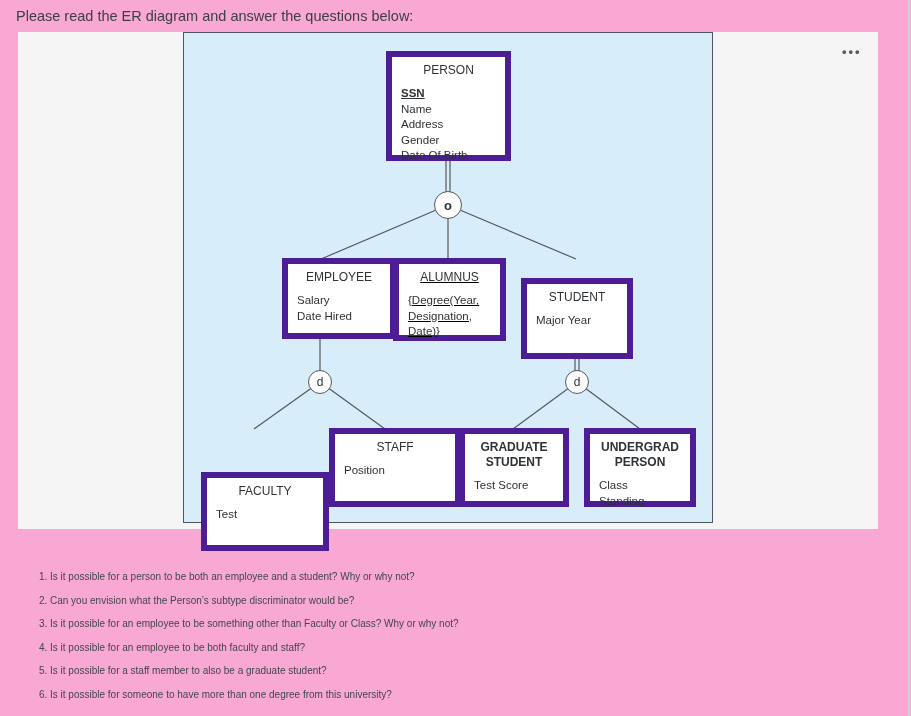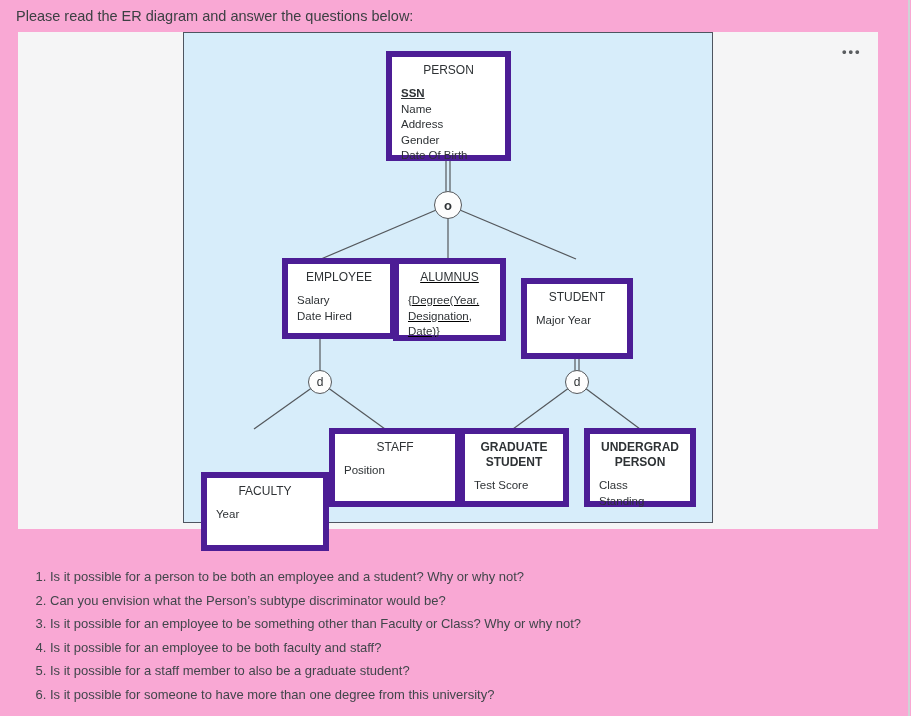--- a/index.html
+++ b/index.html
@@ -57,21 +57,21 @@
     color: #2e3235;
   }
   .circle-o { left: 250px; top: 158px; width: 28px; height: 28px; font-size: 13px; font-weight: bold; }
   .circle-d { width: 24px; height: 24px; font-size: 12px; }
   .circle-d1 { left: 124px; top: 337px; }
   .circle-d2 { left: 381px; top: 337px; }
 
   .questions {
     position: absolute; left: 18px; top: 565px; width: 860px;
     margin: 0; padding-left: 32px;
-    font-size: 13px; line-height: 23.5px; color: #41464b;
+    font-size: 10px; line-height: 23.5px; color: #41464b;
   }
   .questions li { margin: 0; padding: 0; }
 
   .right-divider {
     position: absolute; left: 908px; top: 0;
     width: 2px; height: 716px; background: #cfd3d6;
   }
 </style>
 </head>
 <body>
@@ -140,21 +140,21 @@
       <div class="entity" style="left:337px; top:225px; width:112px; height:81px;margin-top:20px;">
         <div class="entity-title">STUDENT</div>
         <div class="entity-attrs">
           <span class="attr">Major Year</span>
         </div>
       </div>
 
       <div class="entity" style="left:17px; top:395px; width:128px; height:79px;margin-top:44px;">
         <div class="entity-title">FACULTY</div>
         <div class="entity-attrs">
-          <span class="attr">Year</span>
+          <span class="attr">Test</span>
         </div>
       </div>
 
       <div class="entity" style="left:145px; top:395px; width:132px; height:79px;">
         <div class="entity-title">STAFF</div>
         <div class="entity-attrs">
           <span class="attr">Position</span>
         </div>
       </div>
 

